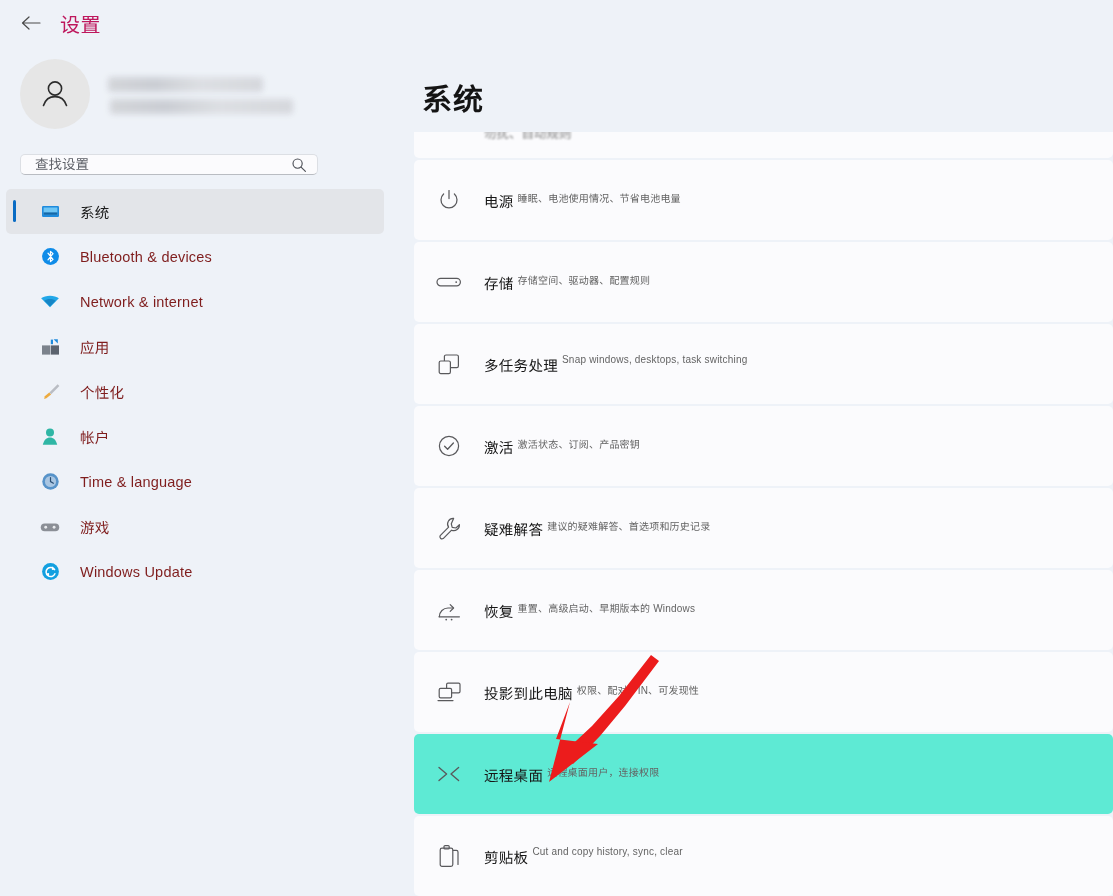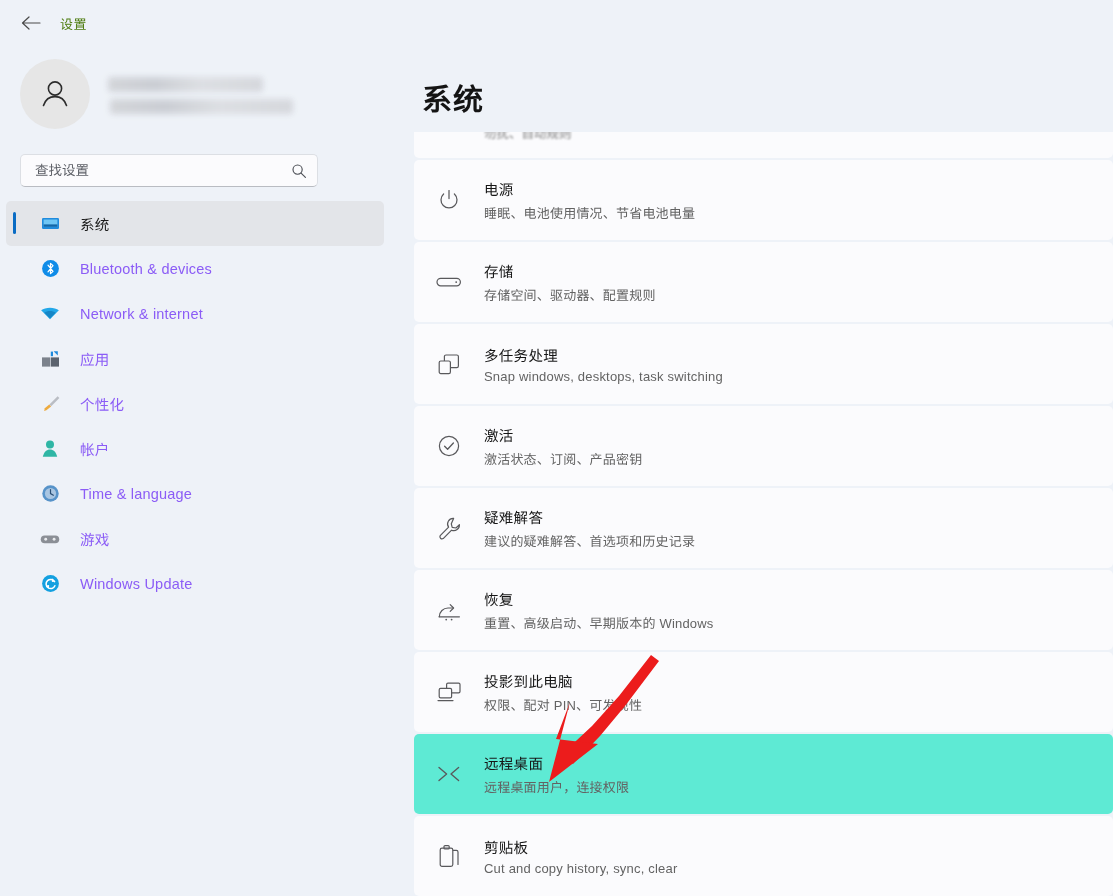--- a/index.html
+++ b/index.html
@@ -28,22 +28,22 @@
     width: 26px;
     height: 26px;
     display: flex;
     align-items: center;
     justify-content: center;
     color: #4a4a4a;
     border-radius: 4px;
   }
   .back-btn svg { display: block; }
   .app-title {
-    font-size: 13px;
-    color: #4d7c0f;
+    font-size: 20px;
+    color: #be185d;
     letter-spacing: .5px;
   }
 
   
   .shell {
     display: flex;
     height: 850px;
   }
   .sidebar {
     width: 406px;
@@ -83,21 +83,21 @@
     filter: blur(3.2px);
     opacity: .95;
   }
   .blur-line.l1 { width: 155px; height: 15px; }
   .blur-line.l2 { width: 183px; height: 15px; margin-left: 2px; }
 
   
   .search-wrap {
     margin: 18px 16px 0 20px;
     width: 298px;
-    height: 33px;
+    height: 21px;
     background: #fbfbfd;
     border: 1px solid #dcdfe4;
     border-bottom-color: #b9bcc2;
     border-radius: 5px;
     display: flex;
     align-items: center;
     padding: 0 10px 0 14px;
     box-sizing: border-box;
   }
   .search-input {
@@ -140,21 +140,21 @@
   .nav-icon {
     width: 20px;
     height: 20px;
     display: flex;
     align-items: center;
     justify-content: center;
     flex: 0 0 20px;
   }
   .nav-label {
     font-size: 14.5px;
-    color: #8b5cf6;
+    color: #7f1d1d;
     letter-spacing: .2px;
   }
   .nav-item.selected .nav-label { color: #1b1b1b; }
 
   
   .content {
     flex: 1;
     position: relative;
     padding-left: 8px;
     box-sizing: border-box;
@@ -191,28 +191,28 @@
     overflow: hidden;
   }
   .card-icon {
     width: 26px;
     flex: 0 0 26px;
     display: flex;
     align-items: center;
     justify-content: center;
     color: #59595c;
   }
-  .card-text { display: flex; flex-direction: column; gap: 4px; }
+  .card-text { display: flex; flex-direction: row; gap: 4px; }
   .card-title {
     font-size: 14.5px;
     color: #161616;
     letter-spacing: .3px;
   }
   .card-sub {
-    font-size: 13px;
+    font-size: 10px;
     color: #636363;
     letter-spacing: .2px;
   }
   .clipped .clip-sub {
     font-size: 12.5px;
     color: #7d7d7d;
     margin-left: 48px;
     margin-top: -9px;
     filter: blur(1.1px);
   }

